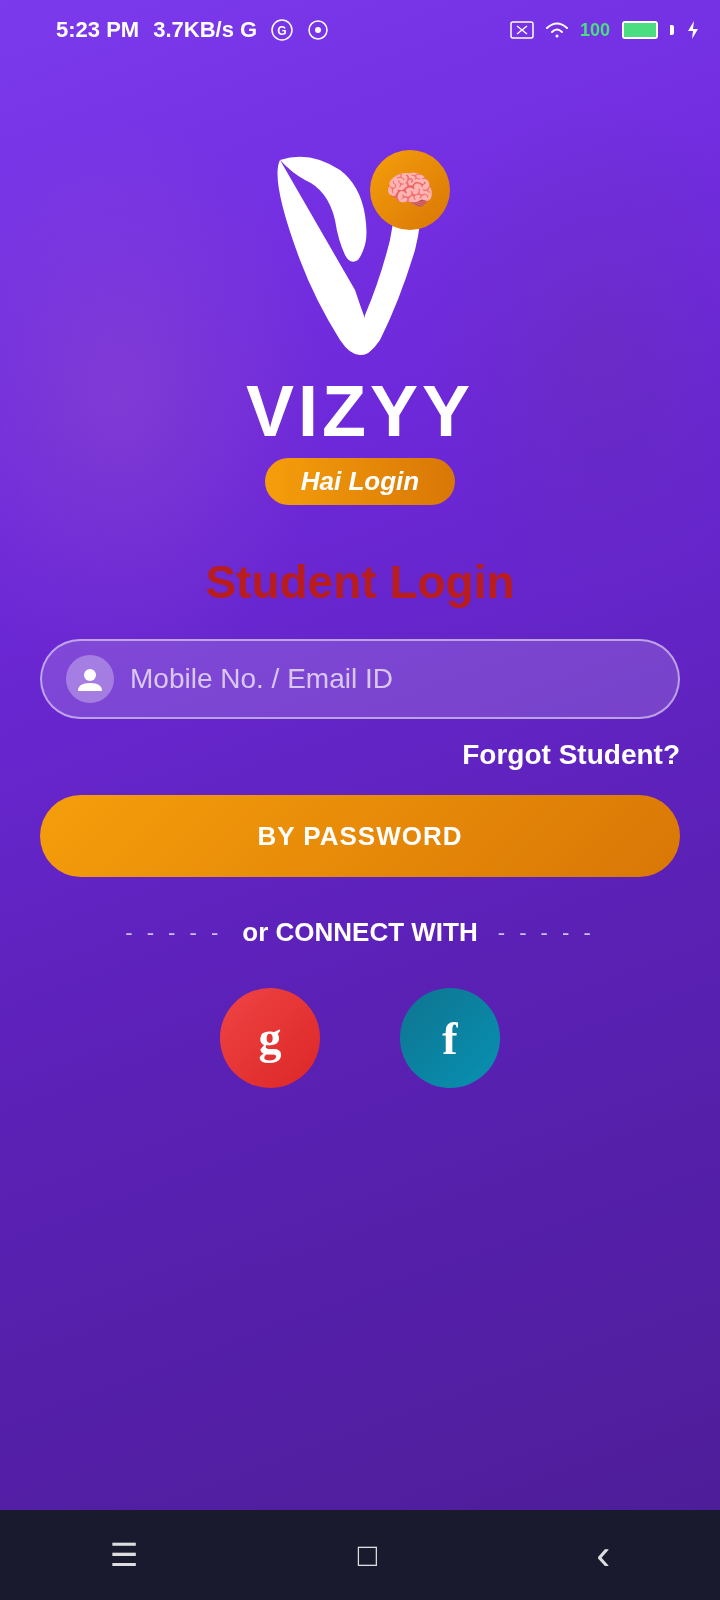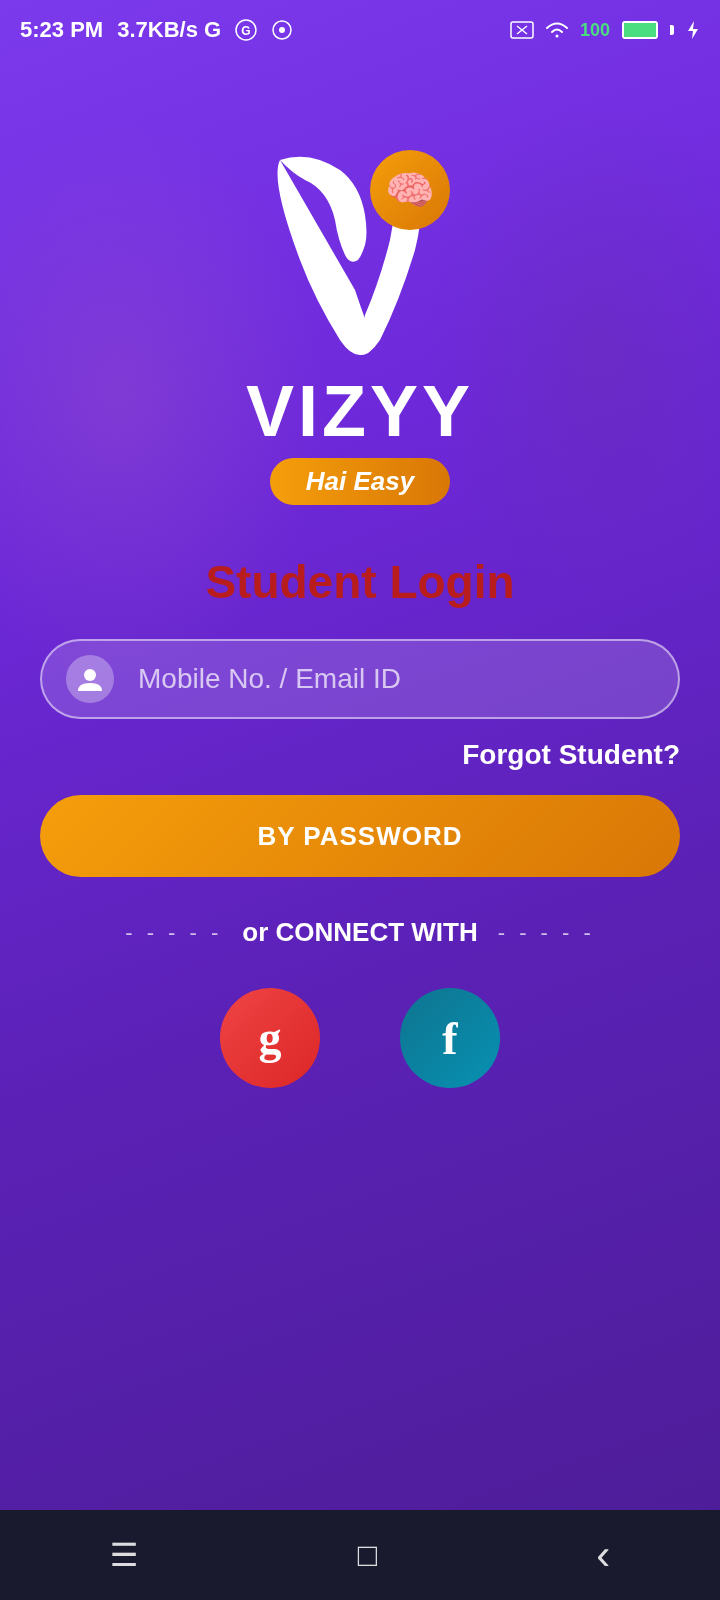--- a/index.html
+++ b/index.html
@@ -46,20 +46,21 @@
       padding: 0 20px;
       color: white;
       font-size: 22px;
       font-weight: 600;
     }
 
     .status-left {
       display: flex;
       align-items: center;
       gap: 14px;
+      margin-left: 36px;
     }
 
     .status-right {
       display: flex;
       align-items: center;
       gap: 10px;
     }
 
     .battery-icon {
       display: flex;
@@ -163,21 +164,21 @@
     
     .input-container {
       width: 640px;
       height: 80px;
       background: rgba(255, 255, 255, 0.15);
       border-radius: 50px;
       border: 2px solid rgba(255, 255, 255, 0.5);
       display: flex;
       align-items: center;
       padding: 0 24px;
-      gap: 24px;
+      gap: 16px;
       margin-bottom: 20px;
     }
 
     .user-icon-circle {
       width: 48px;
       height: 48px;
       background: rgba(255,255,255,0.3);
       border-radius: 50%;
       display: flex;
       align-items: center;
@@ -386,21 +387,21 @@
         <path d="M 30 20 Q 60 10 90 30 Q 110 45 115 75 Q 118 95 115 105 Q 112 115 108 120 Q 100 125 95 115 Q 88 100 85 80 Q 78 50 55 40 Q 42 33 30 20 Z" fill="white"></path>
       </svg>
       
       <div class="brain-circle">
         <span>🧠</span>
       </div>
     </div>
   </div>
 
   <div class="brand-name">VIZYY</div>
-  <div class="tagline-badge">Hai Easy</div>
+  <div class="tagline-badge">Hai Login</div>
 
   <div class="page-title">Student Login</div>
 
   <div class="input-container">
     <div class="user-icon-circle">
       <svg width="28" height="28" viewBox="0 0 28 28">
         <circle cx="14" cy="10" r="6" fill="white"></circle>
         <path d="M2 26 Q2 18 14 18 Q26 18 26 26" fill="white"></path>
       </svg>
     </div>

